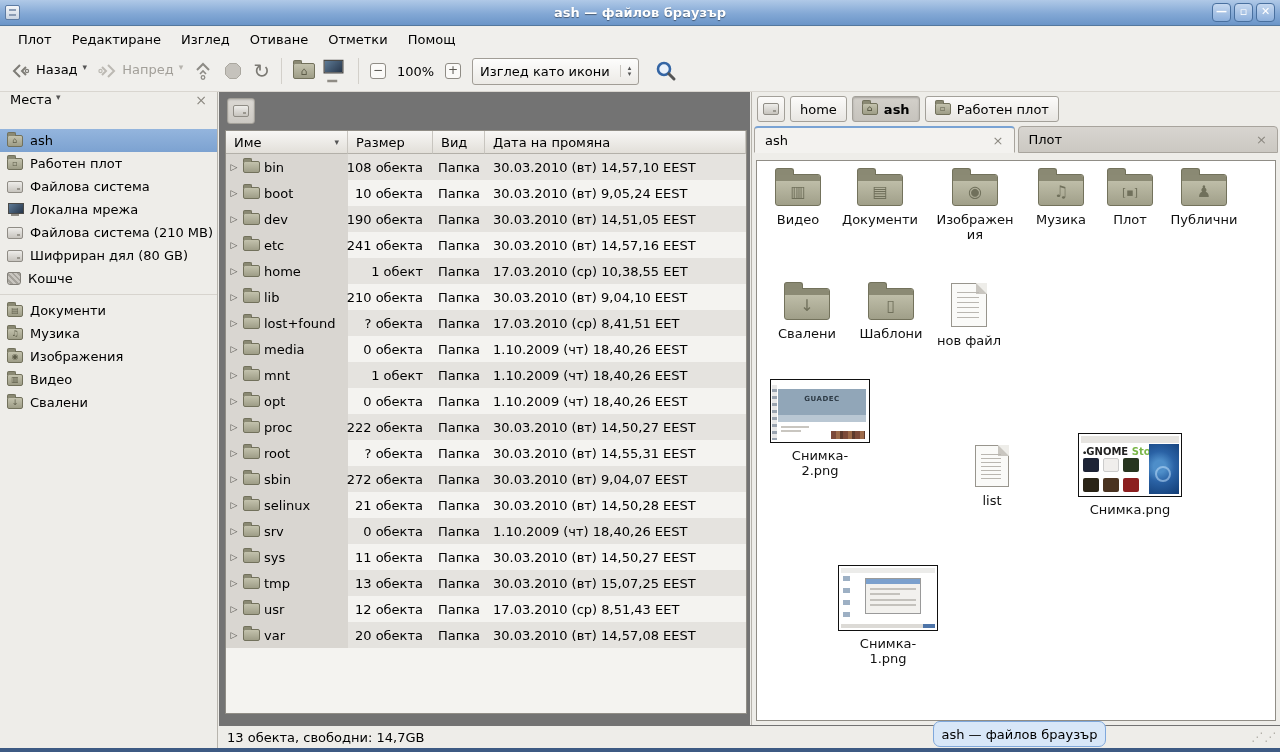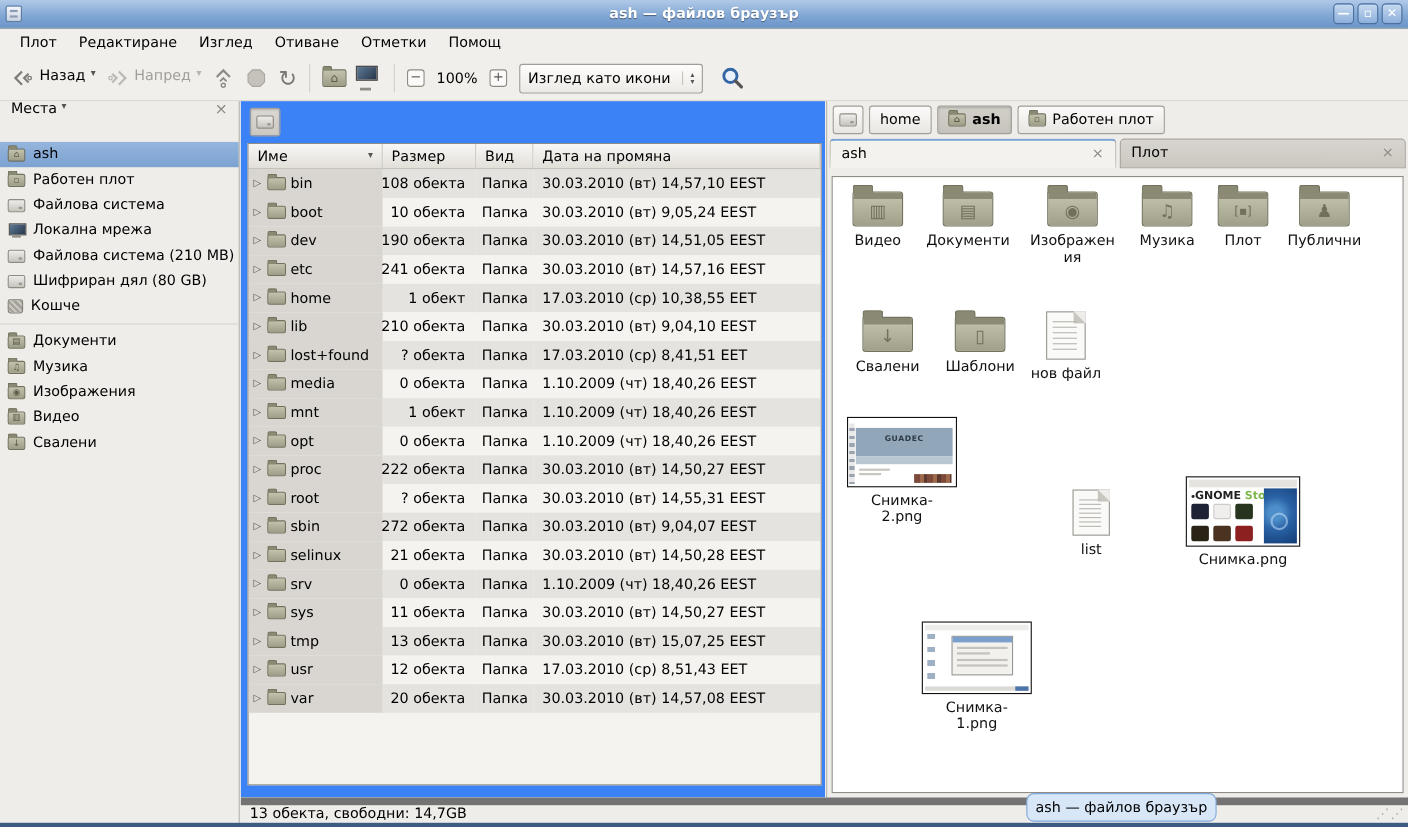--- a/index.html
+++ b/index.html
@@ -63,21 +63,21 @@
   
   .sidebar{position:absolute;left:0;top:92px;width:218px;bottom:4px;background:#eeede9;
     border-right:1px solid #b7b4ad;display:flex;flex-direction:column}
   .side-header{height:37px;display:flex;align-items:flex-start;padding:0 10px;flex:none}
   .side-close{margin-left:auto;color:#8b8880;font-size:14px}
   .side-item{height:23px;display:flex;align-items:center;gap:7px;padding-left:7px;white-space:nowrap}
   .side-item.sel{background:linear-gradient(#94b5dd,#7ca2d1)}
   .side-sep{height:1px;background:#d7d4ce;margin:4px 0}
 
   
-  .mid{position:absolute;left:219px;top:92px;width:531px;bottom:27px;background:#3b82f6}
+  .mid{position:absolute;left:219px;top:92px;width:531px;bottom:27px;background:#737373}
   .mid-top{height:38px;display:flex;align-items:center;padding-left:8px}
   .loc-btn{width:28px;height:26px;border:1px solid #a3a099;border-radius:3px;
     background:linear-gradient(#dcd9d4,#ccc9c3);box-shadow:inset 0 1px 2px rgba(0,0,0,.18);
     display:flex;align-items:center;justify-content:center}
   .listwrap{position:absolute;left:6px;right:3px;top:38px;bottom:11px;background:#f4f3f0;
     border:1px solid #908d86;overflow:hidden}
   .lhead{display:flex;height:23px}
   .hcell{background:linear-gradient(#f8f7f5,#e2dfd9);border-right:1px solid #c8c5bf;
     border-bottom:1px solid #b3b0a9;display:flex;align-items:center;padding:0 8px;white-space:nowrap}
   .hc-name{width:122px}.hc-size{width:85px}.hc-type{width:52px}.hc-date{flex:1}
@@ -146,21 +146,21 @@
   .t1-dlg{position:absolute;left:26px;top:12px;width:56px;height:36px;background:#f2f1ee;border:1px solid #9a9a9a}
   .t1-dlg::before{content:"";position:absolute;left:0;top:0;right:0;height:5px;background:#7ba0cd}
   .t1-l{position:absolute;left:4px;right:4px;height:2px;background:#c4c2bd}
   .t1-task{position:absolute;left:2px;right:2px;bottom:2px;height:4px;background:#dcdad6}
   .t1-task::after{content:"";position:absolute;right:0;top:0;width:12px;height:4px;background:#4d74a8}
   .t1-icons{position:absolute;left:4px;top:10px;width:7px;bottom:8px;
     background:repeating-linear-gradient(#9db0c4 0 5px,#fff 5px 12px)}
 
   
   .statusbar{position:absolute;left:219px;right:0;bottom:4px;height:23px;background:#eeede9;
-    border-top:7px solid #737373;display:flex;align-items:center;padding-left:8px}
+    border-top:1px solid #737373;display:flex;align-items:center;padding-left:8px}
   .grip{margin-left:auto;margin-right:3px;color:#b2afa8;font-size:12px;letter-spacing:1px}
   .bottom-strip{position:absolute;left:0;right:0;bottom:0;height:4px;background:#3d5a83}
   .task-tooltip{position:absolute;left:933px;top:721px;width:173px;height:26px;background:#d8e7f8;
     border:1px solid #7fa8dc;border-radius:7px;display:flex;align-items:center;justify-content:center;z-index:6}
 
   svg{display:block}
 </style>
 </head>
 <body>
 

